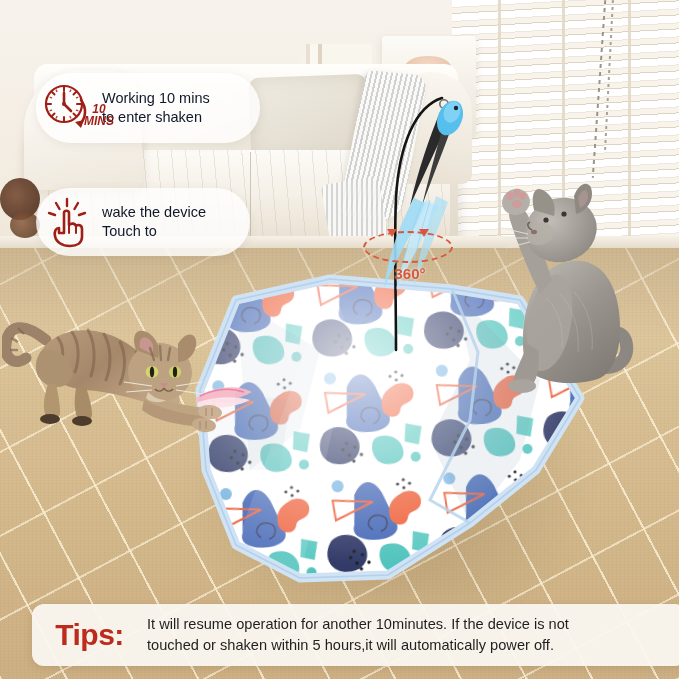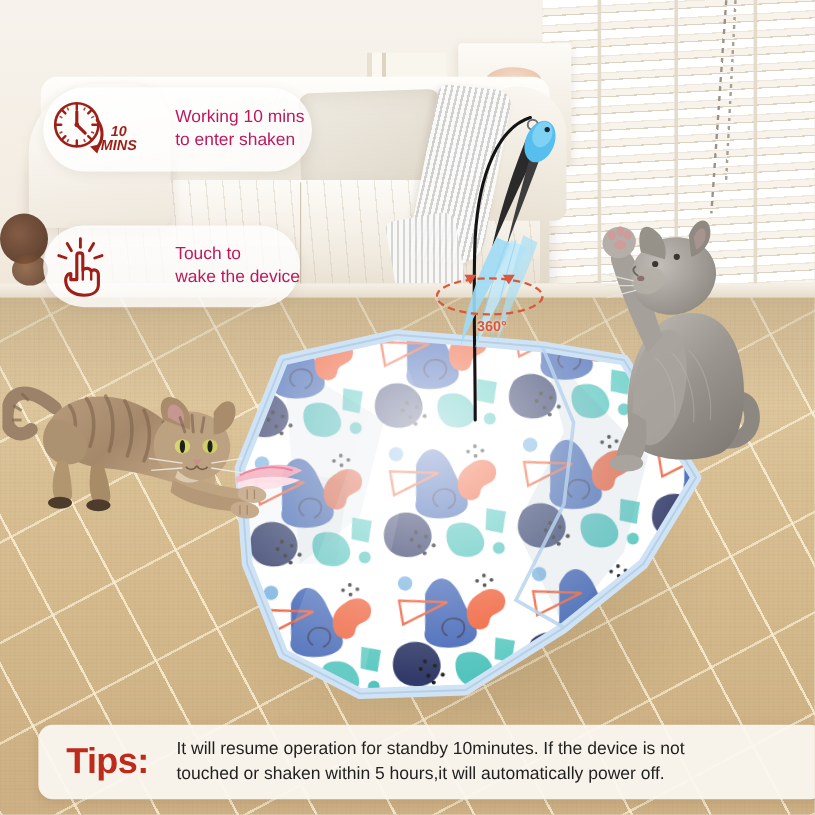--- a/index.html
+++ b/index.html
@@ -185,21 +185,21 @@
   }
 
   
   .rot-ind { position:absolute; left:355px; top:225px; width:110px; height:70px; }
   .rot-ellipse {
     position:absolute; left:8px; top:6px; width:90px; height:32px;
     border:2px dashed #d9573c; border-radius:50%;
   }
   .rot-label {
     position:absolute; left:0; top:40px; width:110px; text-align:center;
-    color:#d9573c; font-size:12px; font-weight:bold;
+    color:#d9573c; font-size:15px; font-weight:bold;
     text-shadow:0 0 3px rgba(255,255,255,.9);
   }
   .rot-arrow { position:absolute; width:0; height:0; }
   .rot-arrow.a1 {
     left:32px; top:4px;
     border-left:5px solid transparent; border-right:5px solid transparent;
     border-top:8px solid #d9573c;
   }
   .rot-arrow.a2 {
     left:64px; top:4px;
@@ -231,22 +231,22 @@
     box-shadow:0 2px 10px rgba(120,100,80,.10);
   }
   .badge.b1 { left:36px; top:73px; width:224px; height:70px; }
   .badge.b2 { left:36px; top:188px; width:214px; height:68px; }
   .badge-icon {
     width:66px; height:100%;
     display:flex; align-items:center; justify-content:center;
     flex:0 0 66px;
   }
   .badge-text {
-    color:#be185d; font-size:14.5px; line-height:1.32;
-    font-weight:400; padding-right:8px;margin-left:44px;
+    color:#0f172a; font-size:14.5px; line-height:1.32;
+    font-weight:400; padding-right:8px;
   }
   .badge-text .ln { display:block; white-space:nowrap; }
 
   
   .tips {
     position:absolute; left:12px; top:604px; width:655px; height:62px;
     background:rgba(250,246,238,.96);
     border-radius:12px;
     display:flex; align-items:center;
     box-shadow:0 2px 8px rgba(110,85,55,.18);
@@ -623,26 +623,26 @@
                  C36,29 40,30 40,34
                  L40,42 C40,48 35,51 28,51
                  C20,51 14,47 13,41
                  C12,36 14,33 17,33
                  L17,38 L22,38 Z" fill="none" stroke="#9e1f17" stroke-width="2.6" stroke-linejoin="round" stroke-linecap="round"></path>
         <path d="M27,31 L27,38" stroke="#9e1f17" stroke-width="2" stroke-linecap="round"></path>
         <path d="M34,32 L34,38" stroke="#9e1f17" stroke-width="2" stroke-linecap="round"></path>
       </svg>
     </div>
     <div class="badge-text">
+      <span class="ln">wake the device</span>
       <span class="ln">Touch to</span>
-      <span class="ln">wake the device</span>
     </div>
   </div>
 
   <div class="tips">
     <div class="tips-label">Tips:</div>
     <div class="tips-body">
-      <span class="ln">It will resume operation for standby 10minutes. If the device is not</span>
+      <span class="ln">It will resume operation for another 10minutes. If the device is not</span>
       <span class="ln">touched or shaken within 5 hours,it will automatically power off.</span>
     </div>
   </div>
 
 </div>
 
 </body></html>

